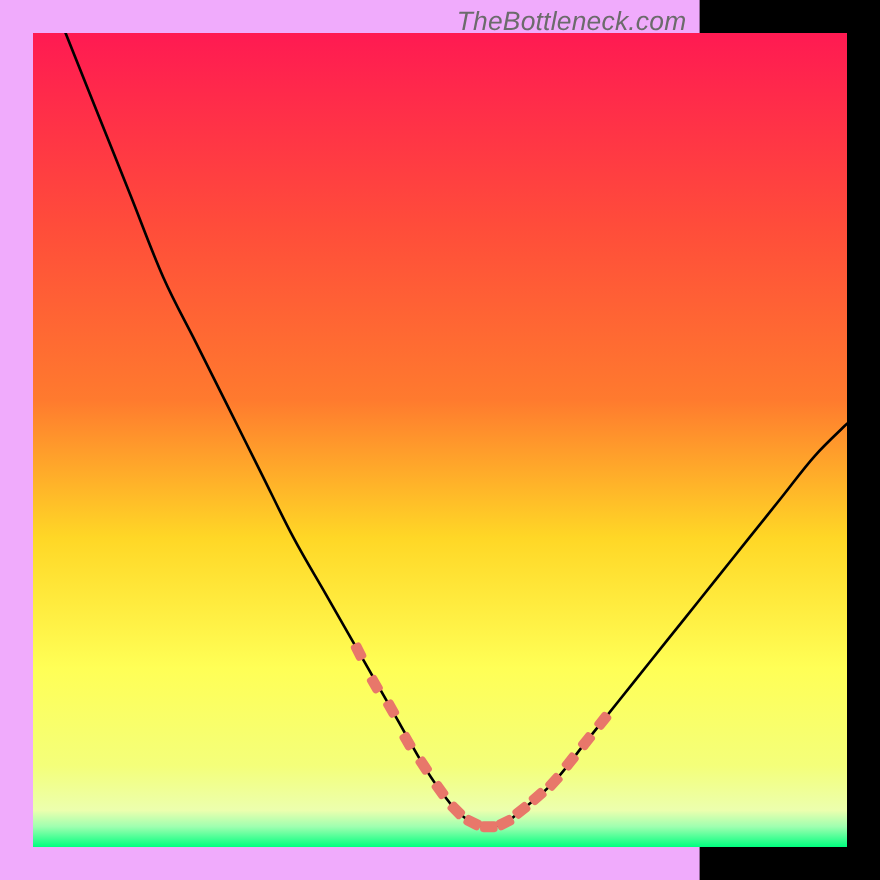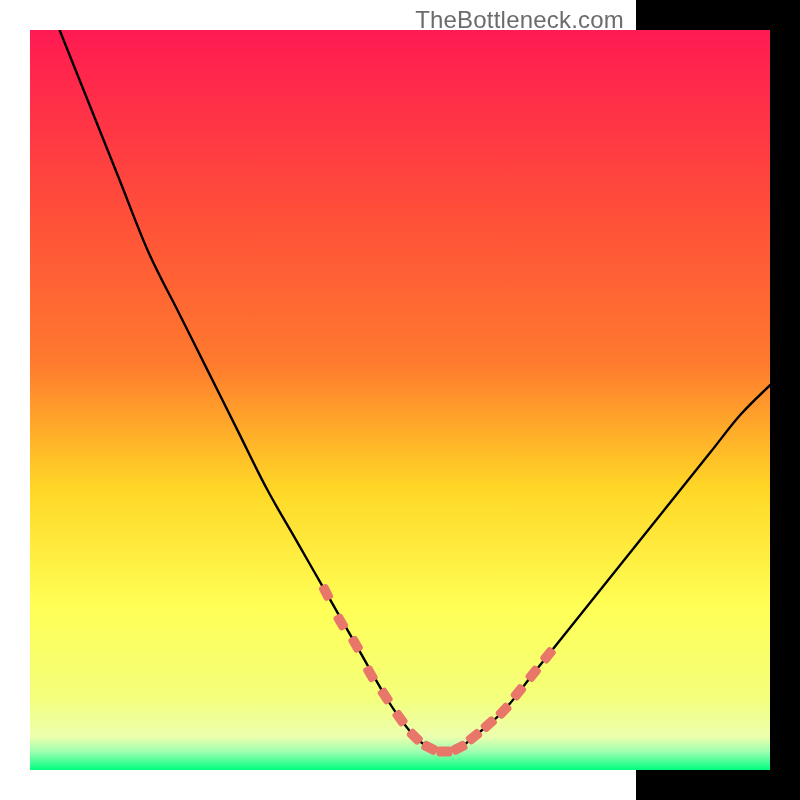--- a/index.html
+++ b/index.html
@@ -10,21 +10,22 @@
     background: #000000;
     overflow: hidden;
     font-family: Arial, Helvetica, sans-serif;
   }
   .frame {
     position: absolute;
     left: 0;
     top: 0;
     width: 636px;
     height: 800px;
-    background: #ffffff;
+    background: #f0abfc;
+    font-style: italic;
   }
   .plot-area {
     position: absolute;
     left: 30px;
     top: 30px;
     width: 740px;
     height: 740px;
     overflow: hidden;
   }
   .watermark {

